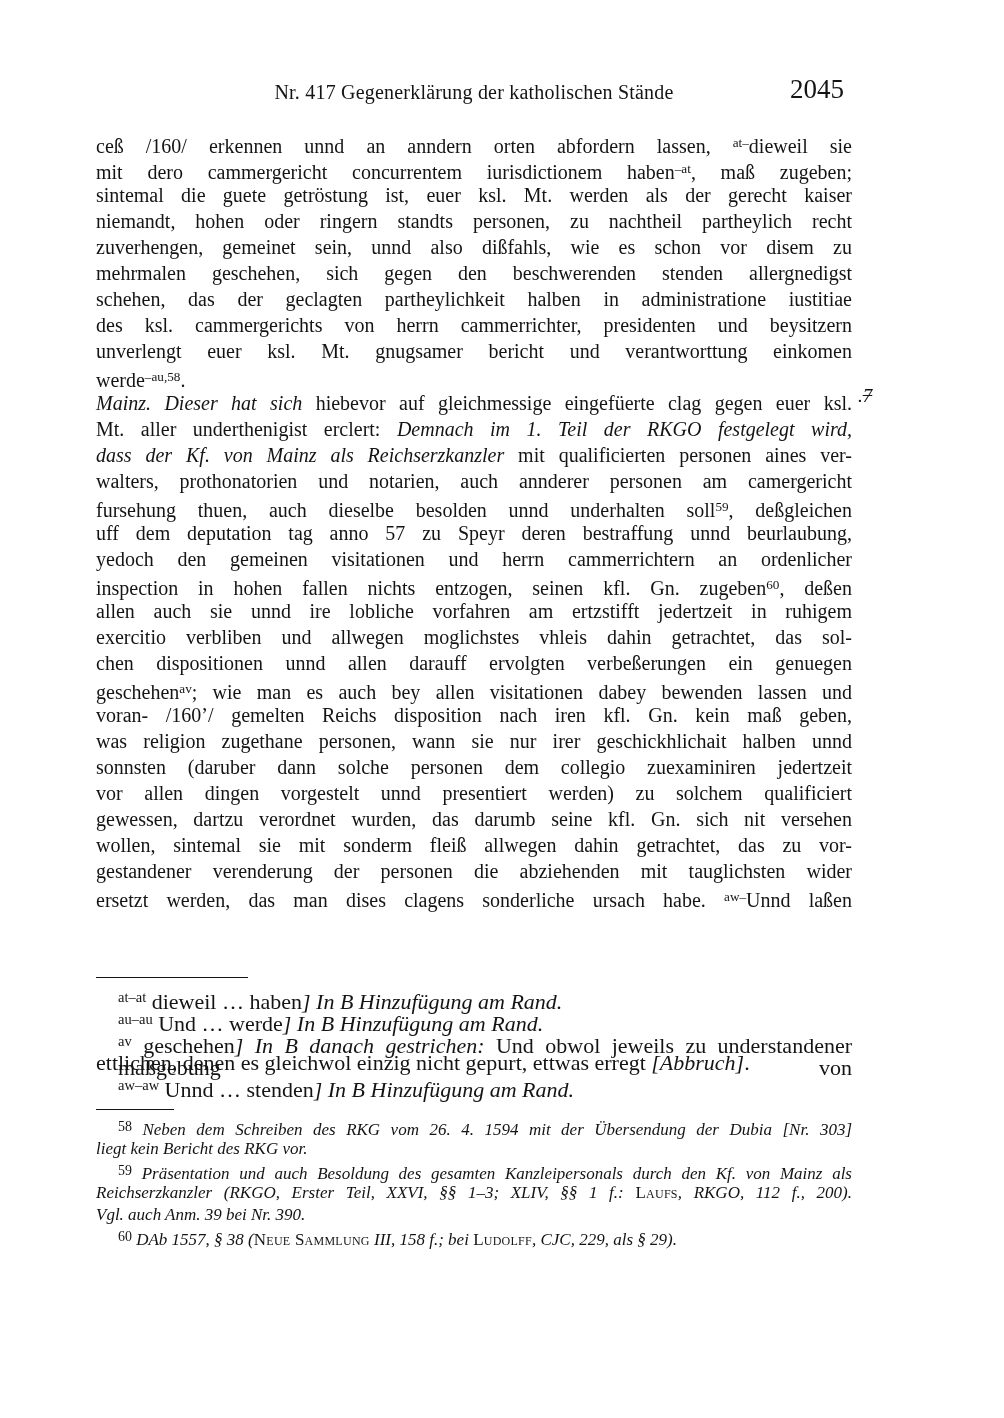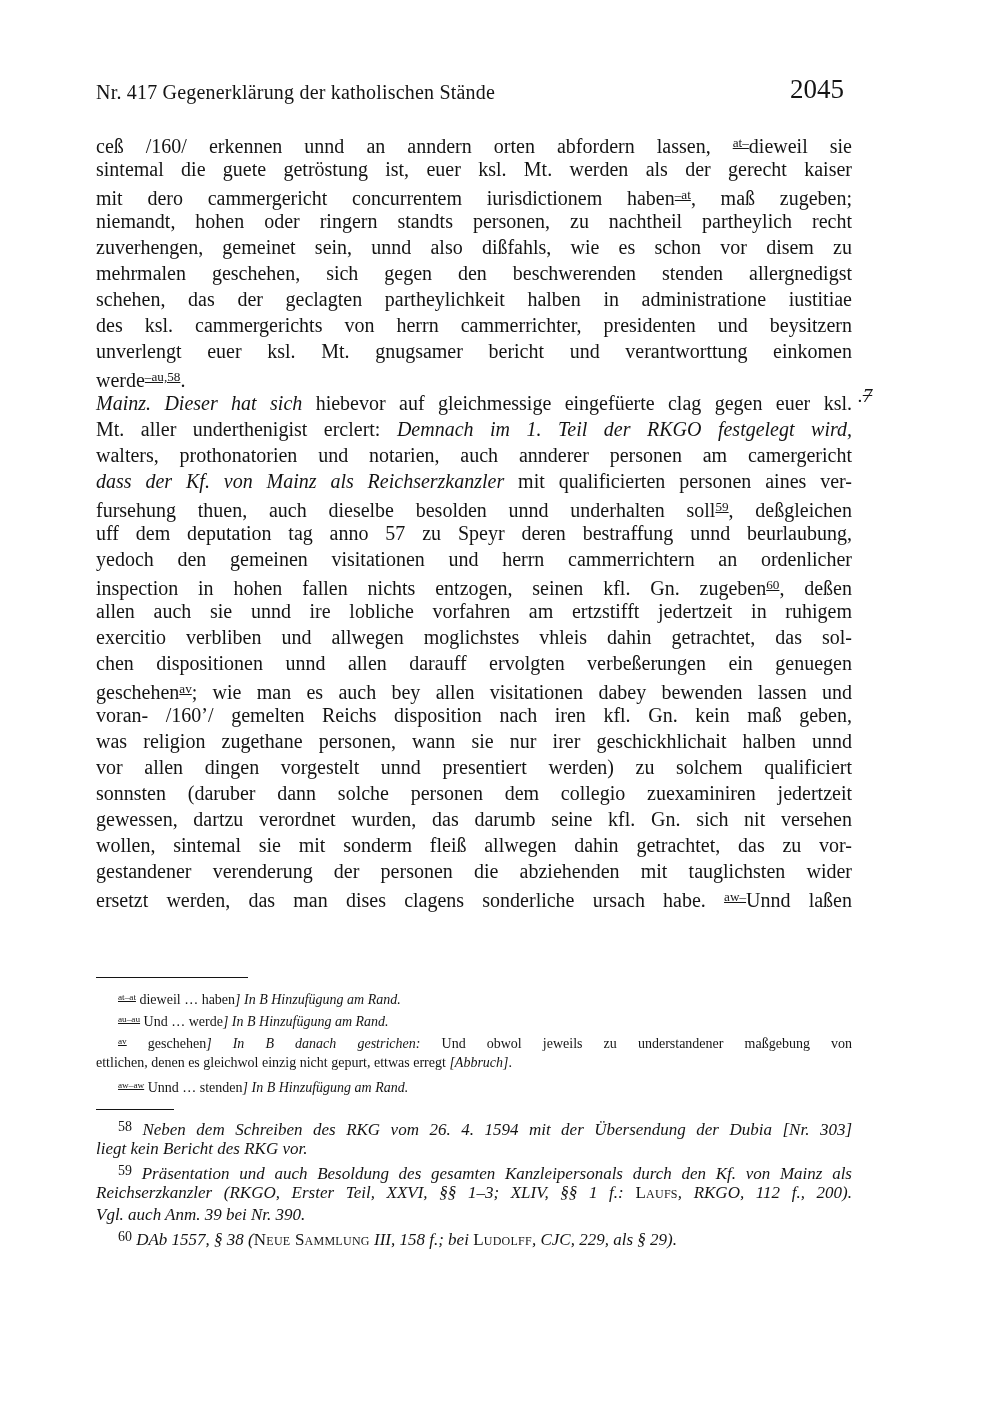--- a/index.html
+++ b/index.html
@@ -12,20 +12,21 @@
     color: #141414;
     font-family: "Liberation Serif", "DejaVu Serif", serif;
     overflow: hidden;
   }
   .header-row {
     position: absolute;
     top: 76px; left: 96px; width: 756px; height: 32px;
   }
   .running-header {
     display: block;
+    text-align: center;
     font-size: 20px;
     line-height: 32px;
     letter-spacing: 0.01em;
   }
   .page-number {
     position: absolute;
     right: 8px; top: -3px;
     font-size: 27px;
     line-height: 32px;
   }
@@ -36,21 +37,21 @@
   }
   .body-text .tline { line-height: 26px; height: 26px; }
   .apparatus-rule {
     position: absolute;
     top: 977px; left: 96px; width: 152px; height: 0;
     border-top: 1.6px solid #141414;
   }
   .apparatus-block {
     position: absolute;
     top: 986px; left: 96px; width: 756px;
-    font-size: 14px;
+    font-size: 22px;
   }
   .apparatus-block .tline { line-height: 22px; height: 22px; }
   .footnote-rule {
     position: absolute;
     top: 1109px; left: 96px; width: 78px; height: 0;
     border-top: 1.6px solid #141414;
   }
   .footnote-block {
     position: absolute;
     top: 1116px; left: 96px; width: 756px;
@@ -66,21 +67,20 @@
   }
   .tline.align-left { text-align-last: left; }
   .tline.indent { padding-left: 22px; }
   .seg-r { font-style: normal; }
   .seg-i { font-style: italic; }
   .seg-sup {
     font-size: 0.66em;
     vertical-align: 0.48em;
     font-style: normal;
     letter-spacing: 0;
-    text-decoration: underline;
   }
   .seg-fnum {
     font-size: 0.82em;
     vertical-align: 0.32em;
     font-style: normal;
     margin-top: 21px;
   }
   .seg-sc {
     font-style: normal;
     font-variant: small-caps;
@@ -100,45 +100,45 @@
 
 <div class="page">
 
   <div class="header-row">
     <span class="running-header">Nr. 417 Gegenerklärung der katholischen Stände</span>
     <span class="page-number">2045</span>
   </div>
 
   <div class="body-text">
       <div class="tline"><span class="seg-r">ceß /160/ erkennen unnd an anndern orten abfordern lassen, </span><span class="seg-sup">at–</span><span class="seg-r">dieweil sie</span></div>
+      <div class="tline"><span class="seg-r">mit dero cammergericht concurrentem iurisdictionem haben</span><span class="seg-sup">–at</span><span class="seg-r">, maß zugeben;</span></div>
       <div class="tline"><span class="seg-r">sintemal die guete getröstung ist, euer ksl. Mt. werden als der gerecht kaiser</span></div>
-      <div class="tline"><span class="seg-r">mit dero cammergericht concurrentem iurisdictionem haben</span><span class="seg-sup">–at</span><span class="seg-r">, maß zugeben;</span></div>
       <div class="tline"><span class="seg-r">niemandt, hohen oder ringern standts personen, zu nachtheil partheylich recht</span></div>
       <div class="tline"><span class="seg-r">zuverhengen, gemeinet sein, unnd also dißfahls, wie es schon vor disem zu</span></div>
       <div class="tline"><span class="seg-r">mehrmalen geschehen, sich gegen den beschwerenden stenden allergnedigst</span></div>
       <div class="tline"><span class="seg-r">schehen, das der geclagten partheylichkeit halben in administratione iustitiae</span></div>
       <div class="tline"><span class="seg-r">des ksl. cammergerichts von herrn cammerrichter, presidenten und beysitzern</span></div>
       <div class="tline"><span class="seg-r">unverlengt euer ksl. Mt. gnugsamer bericht und verantworttung einkomen</span></div>
       <div class="tline align-left"><span class="seg-r">werde</span><span class="seg-sup">–au,58</span><span class="seg-r">.</span></div>
       <div class="tline"><span class="seg-i">Mainz. Dieser hat sich </span><span class="seg-r">hiebevor auf gleichmessige eingefüerte clag gegen euer ksl.</span></div>
       <div class="tline"><span class="seg-r">Mt. aller underthenigist erclert: </span><span class="seg-i">Demnach im 1. Teil der RKGO festgelegt wird,</span></div>
+      <div class="tline"><span class="seg-i">dass der Kf. von Mainz als Reichserzkanzler </span><span class="seg-r">mit qualificierten personen aines ver-</span></div>
       <div class="tline"><span class="seg-r">walters, prothonatorien und notarien, auch annderer personen am camergericht</span></div>
-      <div class="tline"><span class="seg-i">dass der Kf. von Mainz als Reichserzkanzler </span><span class="seg-r">mit qualificierten personen aines ver-</span></div>
       <div class="tline"><span class="seg-r">fursehung thuen, auch dieselbe besolden unnd underhalten soll</span><span class="seg-sup">59</span><span class="seg-r">, deßgleichen</span></div>
       <div class="tline"><span class="seg-r">uff dem deputation tag anno 57 zu Speyr deren bestraffung unnd beurlaubung,</span></div>
       <div class="tline"><span class="seg-r">yedoch den gemeinen visitationen und herrn cammerrichtern an ordenlicher</span></div>
       <div class="tline"><span class="seg-r">inspection in hohen fallen nichts entzogen, seinen kfl. Gn. zugeben</span><span class="seg-sup">60</span><span class="seg-r">, deßen</span></div>
       <div class="tline"><span class="seg-r">allen auch sie unnd ire lobliche vorfahren am ertzstifft jedertzeit in ruhigem</span></div>
       <div class="tline"><span class="seg-r">exercitio verbliben und allwegen moglichstes vhleis dahin getrachtet, das sol-</span></div>
       <div class="tline"><span class="seg-r">chen dispositionen unnd allen darauff ervolgten verbeßerungen ein genuegen</span></div>
       <div class="tline"><span class="seg-r">geschehen</span><span class="seg-sup">av</span><span class="seg-r">; wie man es auch bey allen visitationen dabey bewenden lassen und</span></div>
       <div class="tline"><span class="seg-r">voran- /160’/ gemelten Reichs disposition nach iren kfl. Gn. kein maß geben,</span></div>
       <div class="tline"><span class="seg-r">was religion zugethane personen, wann sie nur irer geschickhlichait halben unnd</span></div>
+      <div class="tline"><span class="seg-r">sonnsten (daruber dann solche personen dem collegio zuexaminiren jedertzeit</span></div>
       <div class="tline"><span class="seg-r">vor allen dingen vorgestelt unnd presentiert werden) zu solchem qualificiert</span></div>
-      <div class="tline"><span class="seg-r">sonnsten (daruber dann solche personen dem collegio zuexaminiren jedertzeit</span></div>
       <div class="tline"><span class="seg-r">gewessen, dartzu verordnet wurden, das darumb seine kfl. Gn. sich nit versehen</span></div>
       <div class="tline"><span class="seg-r">wollen, sintemal sie mit sonderm fleiß allwegen dahin getrachtet, das zu vor-</span></div>
       <div class="tline"><span class="seg-r">gestandener verenderung der personen die abziehenden mit tauglichsten wider</span></div>
       <div class="tline"><span class="seg-r">ersetzt werden, das man dises clagens sonderliche ursach habe. </span><span class="seg-sup">aw–</span><span class="seg-r">Unnd laßen</span></div>
     </div>
 
   <div class="margin-note"><span>.</span><span class="struck">7</span></div>
 
   <div class="apparatus-rule"></div>
   <div class="apparatus-block">

